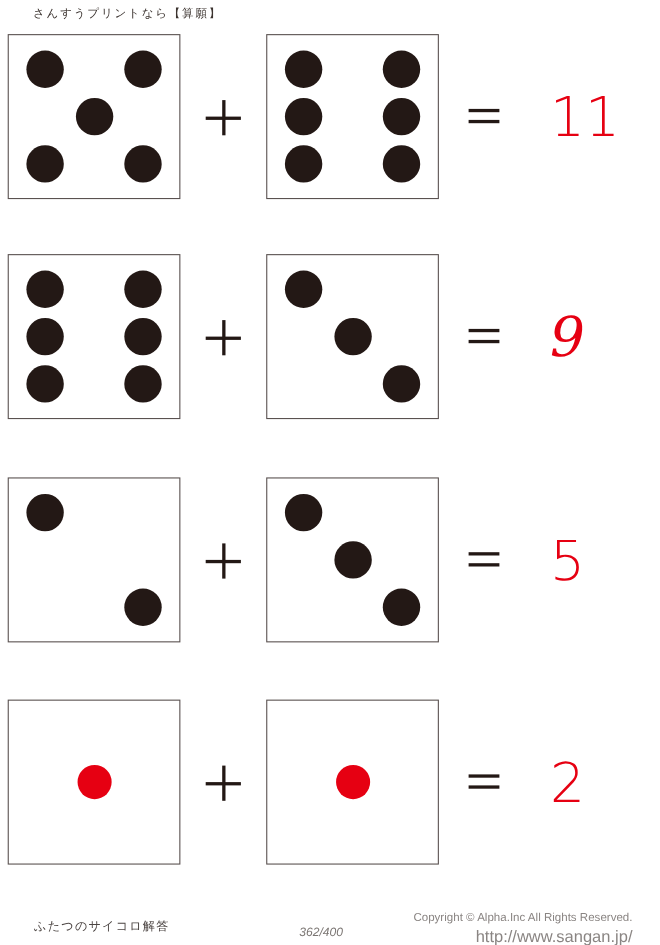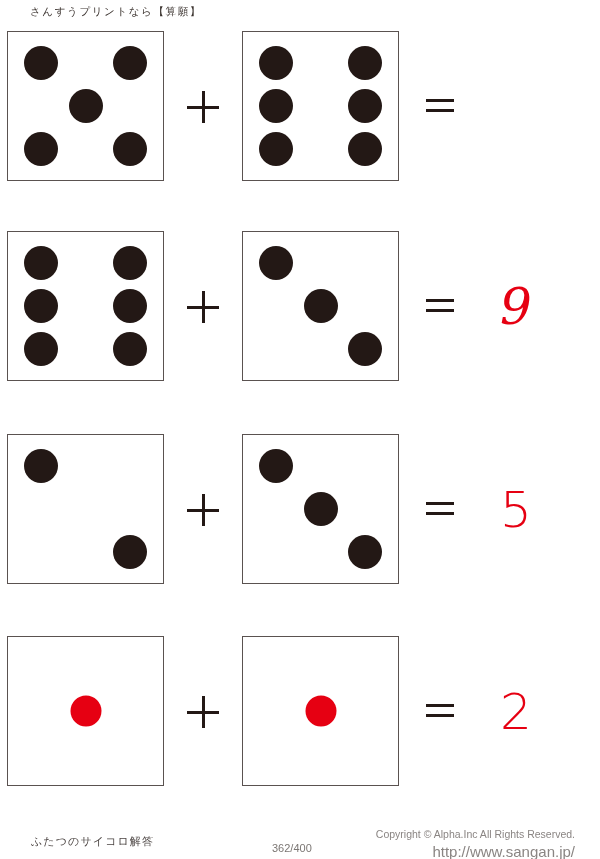--- a/index.html
+++ b/index.html
@@ -154,20 +154,21 @@
     color: #4b4442;
     white-space: nowrap;
   }
   .f-page {
     position: absolute;
     left: 272px;
     top: 22px;
     font-size: 11px;
     color: #7b7673;
     white-space: nowrap;
+    font-style: italic;
   }
   .f-copy {
     position: absolute;
     right: 25px;
     top: 8px;
     font-size: 10.5px;
     color: #8a8583;
     white-space: nowrap;
     text-align: center;
   }
@@ -205,20 +206,21 @@
       <span class="pip p-tr"></span>
       <span class="pip p-ml"></span>
       <span class="pip p-mr"></span>
       <span class="pip p-bl"></span>
       <span class="pip p-br"></span>
     </div>
     <div class="equals">
       <i class="e1"></i>
         <i class="e2"></i>
     </div>
+    <div class="answer thin">11</div>
   </div>
 
   <div class="row r1">
     <div class="die left">
       <span class="pip p-tl"></span>
       <span class="pip p-tr"></span>
       <span class="pip p-ml"></span>
       <span class="pip p-mr"></span>
       <span class="pip p-bl"></span>
       <span class="pip p-br"></span>

